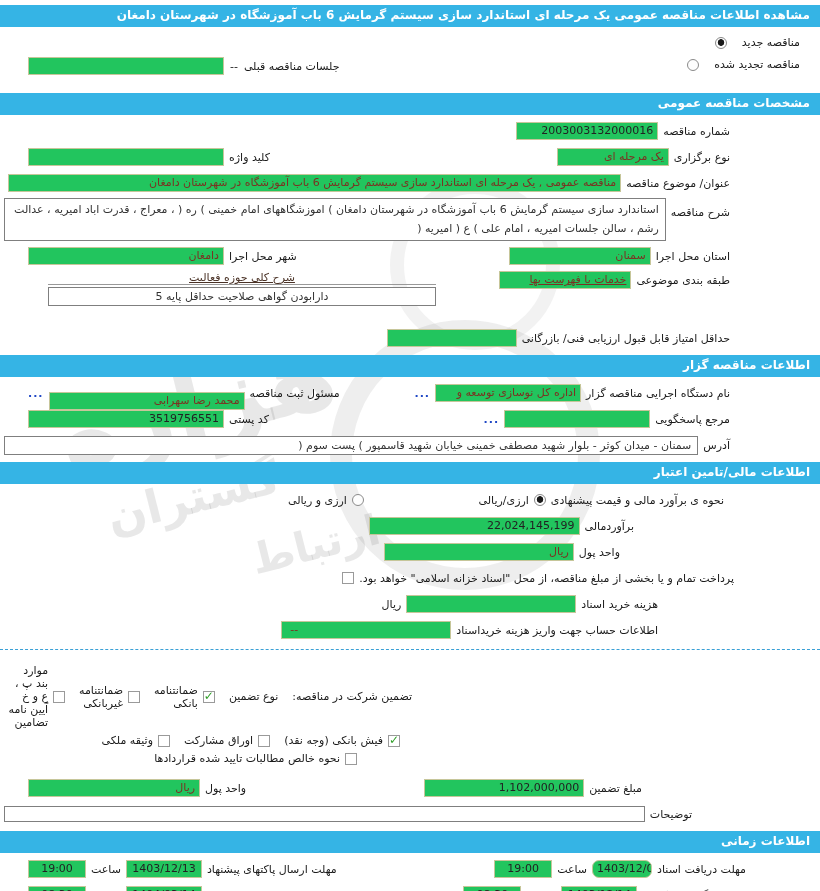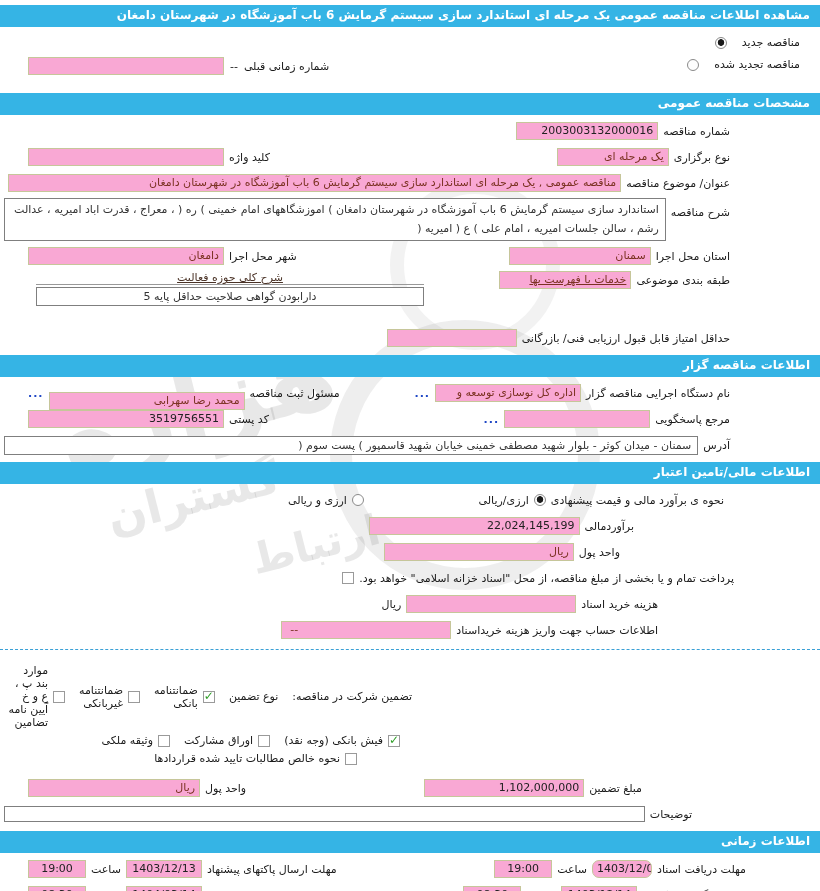--- a/index.html
+++ b/index.html
@@ -18,21 +18,21 @@
 
   .secbar {
     background:#35b4e5; color:#fff; font-weight:bold; font-size:12px;
     padding:3px 10px 5px; margin:6px 0 5px; text-align:right;
   }
   .titlebar { margin:5px 0 4px; }
 
   .row { display:flex; align-items:center; gap:5px; padding:0 90px 0 8px; margin:4px 0; min-height:22px; position:relative; }
   .lbl { white-space:nowrap; color:#1a1a1a; }
   .yin {
-    background:#f9a8d4; border:1px solid #c6c69a; height:18px; line-height:16px;
+    background:#22c55e; border:1px solid #c6c69a; height:18px; line-height:16px;
     padding:0 4px; overflow:hidden; white-space:nowrap; text-align:right; color:#7b3222;
   }
   .num { direction:ltr; text-align:right; color:#222; }
   .win { background:#fff; border:1px solid #7f7f7f; padding:2px 6px; color:#333; }
   input.yin { font-family:inherit; font-size:11px; }
   .leftgrp { position:absolute; left:28px; display:flex; align-items:center; gap:5px; direction:rtl; }
   .dots { color:#1f47c5; text-decoration:none; font-weight:bold; letter-spacing:1px; cursor:pointer; }
   .linkval { color:#7b3222; text-decoration:underline; cursor:pointer; }
   .ulbl { text-decoration:underline; cursor:pointer; color:#4a3226; border-bottom:1px solid #999; }
 
@@ -74,21 +74,21 @@
         <div class="hdr-radio">
           <span class="rd on"></span>
           <span class="rlbl">مناقصه جدید</span>
         </div>
         <div class="hdr-radio">
           <span class="rd"></span>
           <span class="rlbl">مناقصه تجدید شده</span>
         </div>
       </div>
       <div class="prevline">
-        <span class="lbl">شماره زمانی قبلی</span>
+        <span class="lbl">جلسات مناقصه قبلی</span>
         <span>--</span>
         <div class="yin" style="width:196px;"></div>
       </div>
     </div>
 
     <div class="secbar">مشخصات مناقصه عمومی</div>
 
     <div class="row">
       <span class="lbl">شماره مناقصه</span>
       <div class="yin num" style="width:142px;">2003003132000016</div>
@@ -120,21 +120,21 @@
         <span class="lbl">شهر محل اجرا</span>
         <div class="yin" style="width:196px;">دامغان</div>
       </div>
     </div>
 
     <div class="row" style="align-items:flex-start; min-height:46px;">
       <span class="lbl" style="margin-top:3px;">طبقه بندی  موضوعی</span>
       <div class="yin" style="width:132px;">
         <span class="linkval">خدمات با فهرست بها</span>
       </div>
-      <div class="leftgrp" style="flex-direction:column; align-items:flex-end; gap:2px; left:36px; top:0;">
+      <div class="leftgrp" style="flex-direction:column; align-items:flex-end; gap:2px; left:48px; top:0;">
         <span class="ulbl" style="width:388px; text-align:center;">شرح کلی حوزه فعالیت</span>
         <div class="win" style="width:388px; text-align:center;">دارابودن گواهی  صلاحیت حداقل پایه 5</div>
       </div>
     </div>
 
     <div class="row" style="margin-top:10px;">
       <span class="lbl">حداقل امتیاز قابل قبول ارزیابی  فنی/ بازرگانی</span>
       <input class="yin" style="width: 130px;" value="">
     </div>
 

